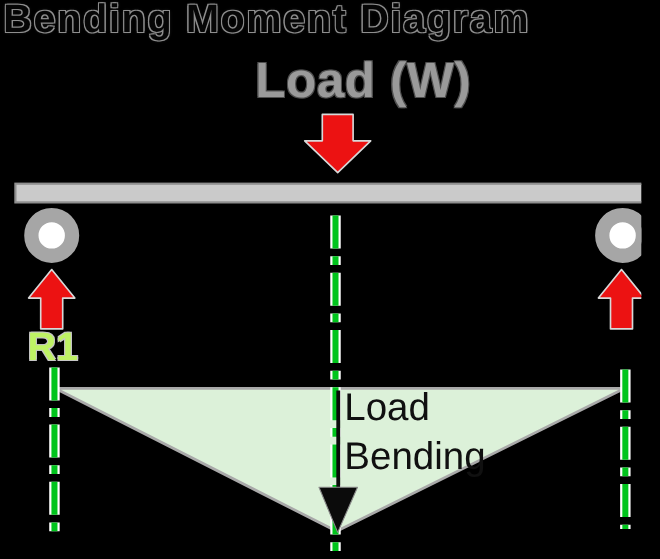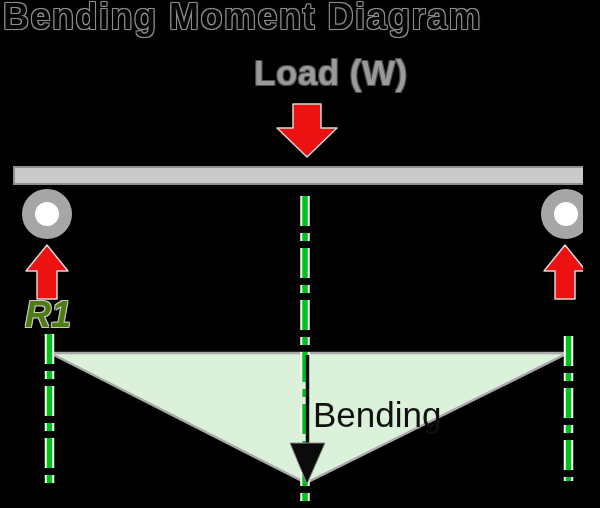--- a/index.html
+++ b/index.html
@@ -8,29 +8,27 @@
     font-family:"Liberation Sans",sans-serif;
   }
   .stage svg{position:absolute;left:0;top:0;display:block;}
   .label{position:absolute;white-space:nowrap;}
   .title{
     left:3px;top:-4px;font-size:36px;line-height:42px;font-weight:bold;letter-spacing:1.5px;
     color:#060606;
     text-shadow:-1px -1px 0 #8e8e8e,1px -1px 0 #8e8e8e,-1px 1px 0 #8e8e8e,1px 1px 0 #8e8e8e,0 0 3px rgba(255,255,255,.25);
   }
   .loadw{
-    left:232px;top:53px;font-size:35px;line-height:40px;font-weight:bold;letter-spacing:.5px;
+    left:232px;top:53px;font-size:45px;line-height:40px;font-weight:bold;letter-spacing:.5px;
     color:#9a9a9a;
     text-shadow:-1px -1px 0 #4f4f4f,1px -1px 0 #4f4f4f,-1px 1px 0 #4f4f4f,1px 1px 0 #4f4f4f;
-    margin-left:22px;
   }
   .rlabel{
-    font-size:36px;line-height:41px;font-weight:bold;color:#4d7c0f;
+    font-size:36px;line-height:41px;font-weight:bold;color:#bef264;
     text-shadow:-1px -1px 0 #c6c6c6,1px -1px 0 #c6c6c6,-1px 1px 0 #c6c6c6,1px 1px 0 #c6c6c6;
-    font-style:italic;
   }
   .r1{left:25px;top:294px;}
   .r2{left:545px;top:297px;}
   .lv{
     left:313px;top:349px;font-size:35px;line-height:44px;font-weight:400;color:#101010;
   }
 </style>
 </head>
 <body>
 
@@ -69,17 +67,17 @@
     <polygon points="290,443 325,443 307,484" stroke="#8A8A8A" stroke-width="1" stroke-linejoin="round" fill="#0B0B0B"></polygon>
   </svg>
 
   <div class="label title">Bending Moment Diagram</div>
 
   <div class="label loadw">Load (W)</div>
 
   <div class="label rlabel r1">R1</div>
 
   <div class="label lv">
-    <br>
+    <span>Load</span><br>
     <span>Bending</span>
   </div>
 
 </div>
 
 </body></html>

